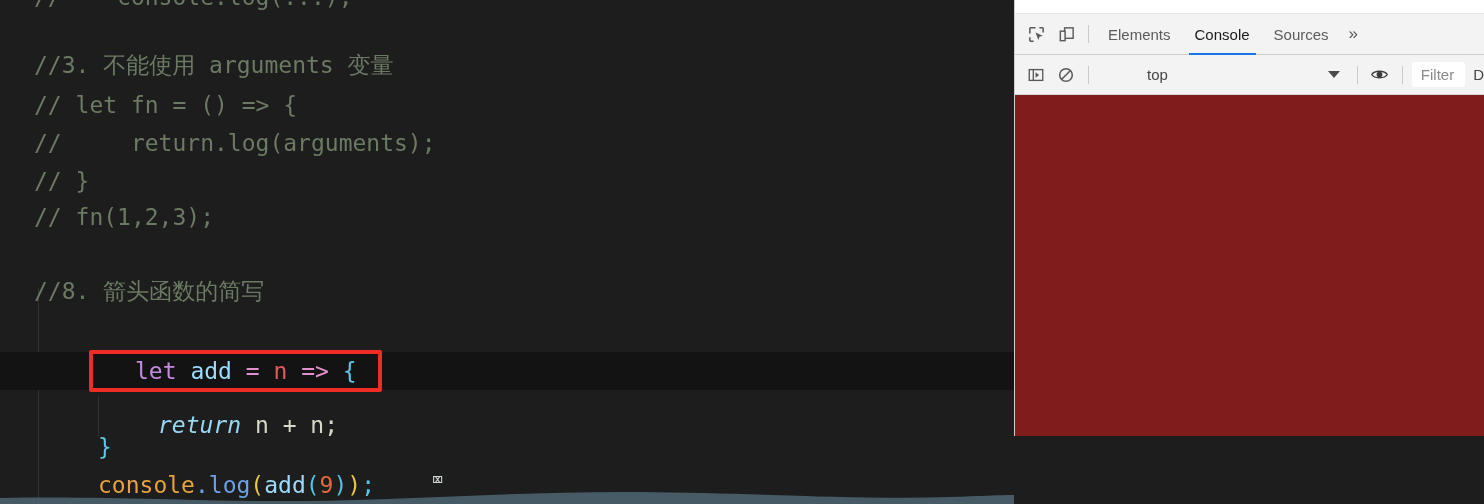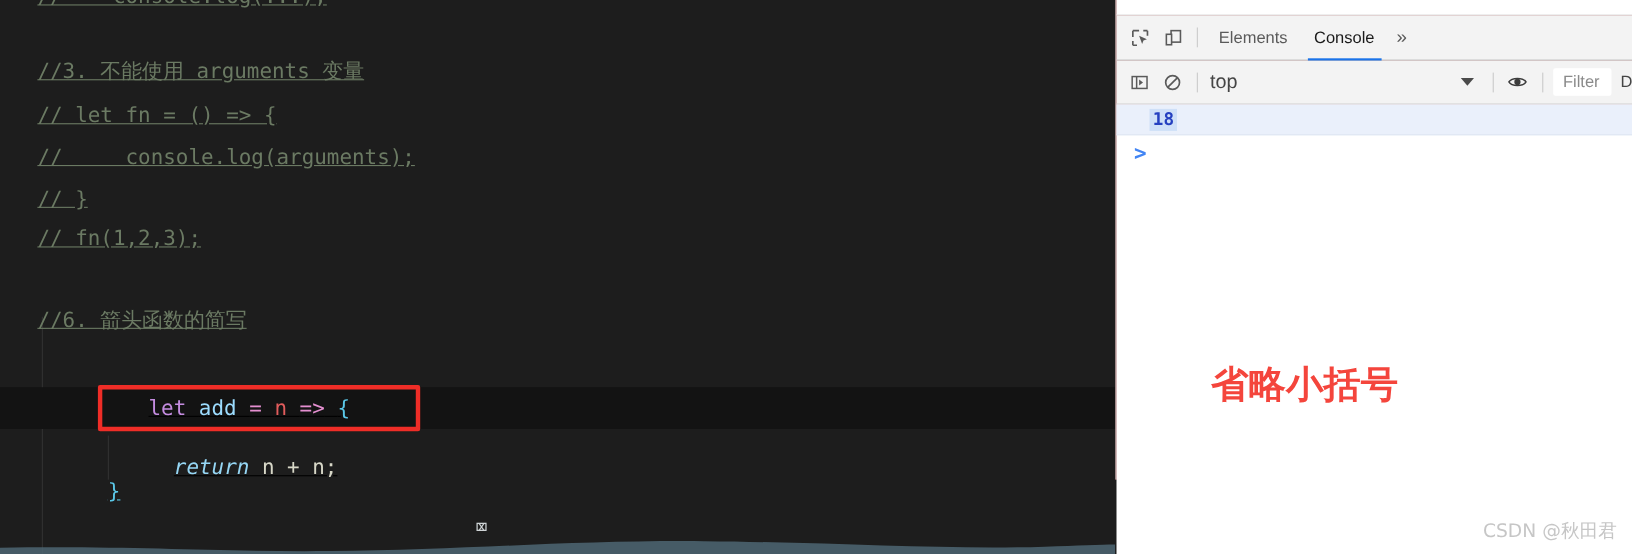--- a/index.html
+++ b/index.html
@@ -21,25 +21,24 @@
   }
   .indent-guide {
     position:absolute; width:1px; background:#3a3a3a; opacity:.75;
   }
   .line-highlight {
     position:absolute; left:0; width:1014px; height:38px; background:#131313;
   }
   .code-line {
     position:absolute;
     font-family:"DejaVu Sans Mono","Liberation Mono",monospace;
-    font-size:19px;
+    font-size:23px;
     line-height:38px;
     white-space:pre;
     letter-spacing:0px;
-    text-decoration:underline;
   }
   .cmt  { color:#6b7a63; }
   .kw   { color:#c48ce0; }
   .fn-n { color:#9cdcfe; }
   .op   { color:#e48fd0; }
   .param{ color:#e15c5c; }
   .brace{ color:#5bc8e8; }
   .ret  { color:#96d7f5; font-style:italic; }
   .var  { color:#d8d8c8; }
   .obj  { color:#e8a33d; }
@@ -85,21 +84,21 @@
   .dt-tab.active::after {
     content:""; position:absolute; left:6px; right:6px; bottom:0; height:2px; background:#1a73e8;
   }
   .dt-more { font-size:17px; color:#5a5a5a; padding:0 8px; display:flex; align-items:center; height:41px; }
 
   #dt-filterbar {
     height:40px; background:#f3f3f3; border-bottom:1px solid #d6d6d6;
     display:flex; align-items:center; padding-left:6px;
   }
   #dt-context {
-    font-size:18px; color:#454545; padding-left:4px; flex:0 0 auto;
+    font-size:15px; color:#454545; padding-left:4px; flex:0 0 auto;margin-left:47px;
   }
   #dt-context-spacer { flex:1 1 auto; }
   .dt-caret { width:0;height:0;border-left:6px solid transparent;border-right:6px solid transparent;border-top:7px solid #4a4a4a; margin-right:10px;}
   #dt-filterbox {
     background:#ffffff; border:1px solid #ffffff; border-radius:2px;
     font-size:15px; color:#8a8a8a; padding:3px 10px 3px 8px; margin-left:2px; white-space:nowrap;
   }
   #dt-levels { font-size:15px; color:#454545; margin-left:8px; white-space:nowrap; overflow:hidden; }
 
   #dt-console { position:relative; background:#ffffff; height:calc(504px - 14px - 41px - 40px); }
@@ -132,31 +131,32 @@
 <div id="editor">
 
   <div class="indent-guide" style="left:38px; top:288px; height:216px;"></div>
   <div class="indent-guide" style="left:98px; top:396px; height:40px;"></div>
 
   <div class="line-highlight" style="top:352px;"></div>
 
   <div class="code-line cmt" style="left:34px; top:-22px;">//    console.log(...);</div>
   <div class="code-line cmt" style="left:34px; top:46px;">//3. 不能使用 arguments 变量</div>
   <div class="code-line cmt" style="left:34px; top:86px;">// let fn = () =&gt; {</div>
-  <div class="code-line cmt" style="left:34px; top:124px;">//     console.log(arguments);</div>
+  <div class="code-line cmt" style="left:34px; top:124px;">//     return.log(arguments);</div>
   <div class="code-line cmt" style="left:34px; top:162px;">// }</div>
   <div class="code-line cmt" style="left:34px; top:198px;">// fn(1,2,3);</div>
-  <div class="code-line cmt" style="left:34px; top:272px;">//6. 箭头函数的简写</div>
+  <div class="code-line cmt" style="left:34px; top:272px;">//8. 箭头函数的简写</div>
 
   <div class="code-line" style="left:98px; top:352px;margin-left:37px;"><span class="kw">let</span><span class="punc"> </span><span class="fn-n">add</span><span class="punc"> </span><span class="op">=</span><span class="punc"> </span><span class="param">n</span><span class="punc"> </span><span class="op">=&gt;</span><span class="punc"> </span><span class="brace">{</span></div>
 
   <div class="code-line" style="left:158px; top:406px;"><span class="ret">return</span><span class="punc"> </span><span class="var">n + n;</span></div>
 
   <div class="code-line brace" style="left:98px; top:428px;">}</div>
 
+  <div class="code-line" style="left:98px; top:466px;"><span class="obj">console</span><span class="meth">.log</span><span class="paren1">(</span><span class="fn-n">add</span><span class="paren2">(</span><span class="num">9</span><span class="paren2">)</span><span class="paren1">)</span><span class="brace">;</span></div>
 
   <div id="text-caret" style="left:432px; top:468px;">⌧</div>
 
   <div id="red-box" style="left:89px; top:350px; width:293px; height:42px;"></div>
 
   <svg id="editor-bg-wave" viewBox="0 0 1014 26" preserveAspectRatio="none">
     <path d="M0,26 L0,20 C120,18 200,24 300,23 C420,22 520,13 640,14 C760,15 860,22 950,19 C980,18 1000,17 1014,17 L1014,26 Z" fill="#4d6673" opacity="0.85"></path>
   </svg>
 </div>
 
@@ -173,20 +173,21 @@
     </div>
     <div class="dt-iconbtn">
       <svg width="19" height="19" viewBox="0 0 20 20">
         <rect x="8" y="3" width="9" height="11" stroke="#5a5a5a" stroke-width="1.5" fill="none"></rect>
         <rect x="3.5" y="6.5" width="5" height="10" stroke="#5a5a5a" stroke-width="1.5" fill="#f3f3f3"></rect>
       </svg>
     </div>
     <div class="dt-sep"></div>
     <div class="dt-tab">Elements</div>
     <div class="dt-tab active">Console</div>
+    <div class="dt-tab">Sources</div>
     <div class="dt-more">»</div>
   </div>
 
   <div id="dt-filterbar">
     <div class="dt-iconbtn">
       <svg width="18" height="18" viewBox="0 0 20 20">
         <rect x="2.5" y="4" width="15" height="12" stroke="#5a5a5a" stroke-width="1.5" fill="none"></rect>
         <line x1="7" y1="4" x2="7" y2="16" stroke="#5a5a5a" stroke-width="1.5"></line>
         <path d="M9.5 7 L13.5 10 L9.5 13 Z" fill="#5a5a5a"></path>
       </svg>
@@ -206,24 +207,13 @@
       <svg width="19" height="19" viewBox="0 0 22 22">
         <path d="M2 11 C5 6, 17 6, 20 11 C17 16, 5 16, 2 11 Z" stroke="#3d3d3d" stroke-width="1.6" fill="none"></path>
         <circle cx="11" cy="11" r="3.3" fill="#3d3d3d"></circle>
       </svg>
     </div>
     <div class="dt-sep"></div>
     <div id="dt-filterbox">Filter</div>
     <div id="dt-levels">D</div>
   </div>
 
-  <div id="dt-console">
-    <div id="dt-result-row">
-      <span id="dt-result-val">18</span>
-    </div>
-    <div id="dt-prompt-row">
-      <span id="dt-prompt-arrow">&gt;</span>
-    </div>
-
-    <div id="dt-annotation">省略小括号</div>
-    <div id="dt-watermark">CSDN @秋田君</div>
-  </div>
 </div>
 
 </body></html>

